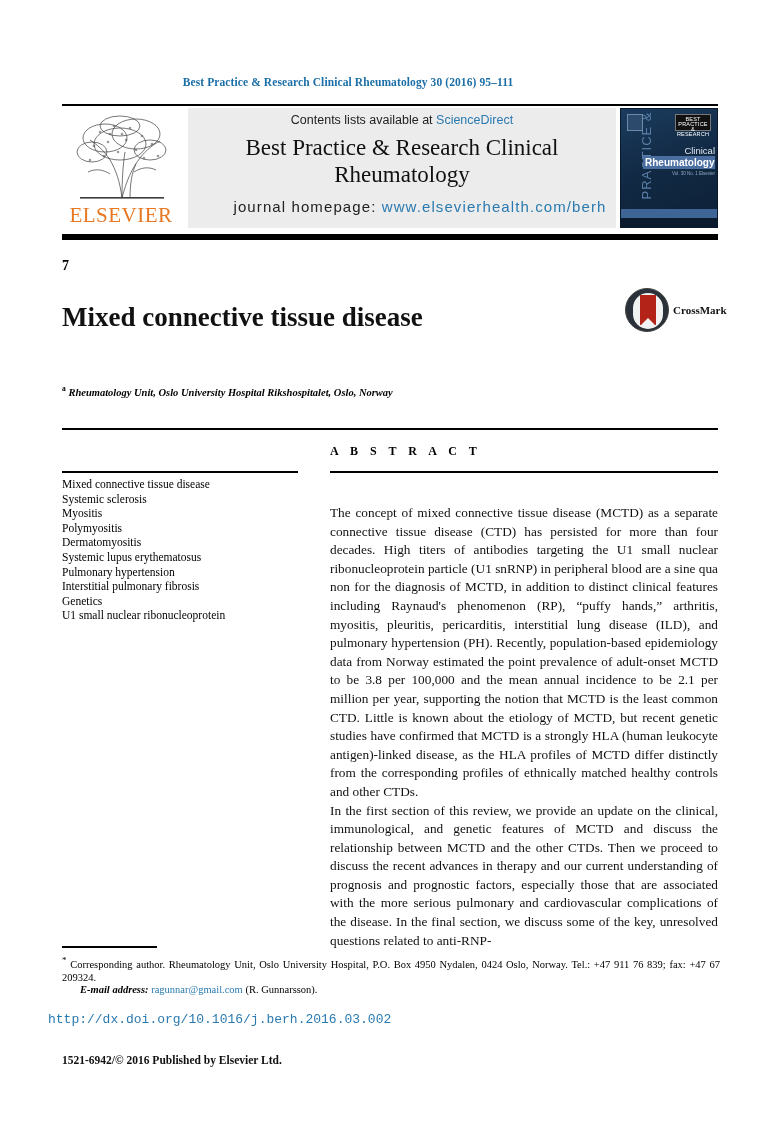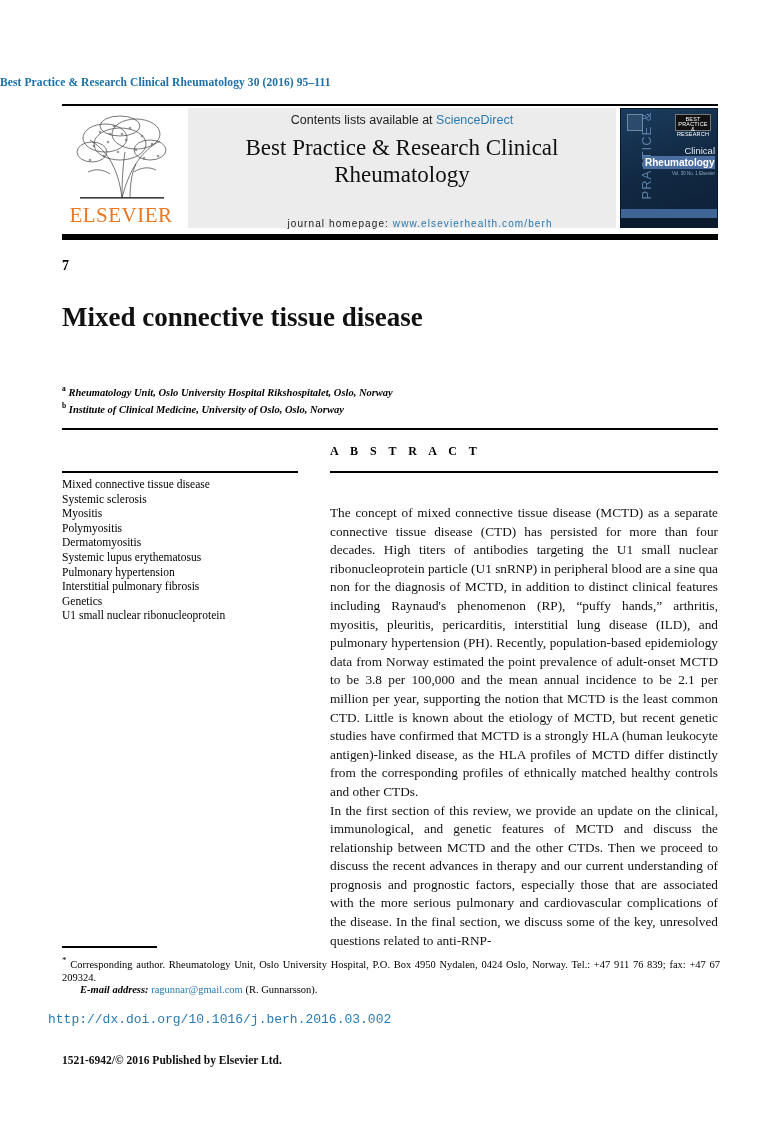--- a/index.html
+++ b/index.html
@@ -20,21 +20,21 @@
     left: 0; top: 0;
     width: 780px;
     height: 1134px;
   }
 
   
   .running-head {
     position: absolute;
     left: 0; top: 76px;
     width: 696px;
-    text-align: left;
+    text-align: center;
     font-family: "Liberation Serif", serif;
     font-weight: bold;
     font-size: 11.5px;
     color: #1b6fa8;
     letter-spacing: 0.1px;
   }
 
   
   .header-rule-top {
     position: absolute;
@@ -101,24 +101,23 @@
     font-size: 23px;
     line-height: 27px;
     color: #111;
   }
   .homepage-line {
     position: absolute;
     left: 0; top: 90px;
     width: 464px;
     text-align: center;
     font-family: "Liberation Sans", sans-serif;
-    font-size: 10px;
+    font-size: 15px;
     letter-spacing: 1.1px;
     color: #222;
-    margin-top: 20px;
   }
   .homepage-line .url {
     color: #2a7ab0;
   }
   .cover-thumb {
     position: absolute;
     left: 558px; top: 0;
     width: 98px;
     height: 120px;
     background: linear-gradient(160deg, #1b3c5e 0%, #122a45 45%, #0d2036 100%);
@@ -499,29 +498,33 @@
     </div>
   </div>
 
   <div class="header-rule-bottom"></div>
 
   <div class="article-number">7</div>
 
   <h1 class="article-title">Mixed connective tissue disease</h1>
 
 
+  <div class="crossmark">
+    <div class="crossmark-badge">
+      <div class="crossmark-inner"></div>
+      <div class="crossmark-ribbon"></div>
+      <div class="crossmark-notch"></div>
+    </div>
+    <div class="crossmark-label">CrossMark</div>
+  </div>
 
   <div class="affiliations">
     <div>
       <sup>a</sup>
       <span>Rheumatology Unit, Oslo University Hospital Rikshospitalet, Oslo, Norway</span>
-    </div>
-    <div>
-      <sup>b</sup>
-      <span>Institute of Clinical Medicine, University of Oslo, Oslo, Norway</span>
     </div>
   </div>
 
   <div class="rule-full"></div>
   <div class="rule-keywords"></div>
   <div class="rule-abstract"></div>
 
   <div class="keywords">
     <div>Mixed connective tissue disease</div>
     <div>Systemic sclerosis</div>

